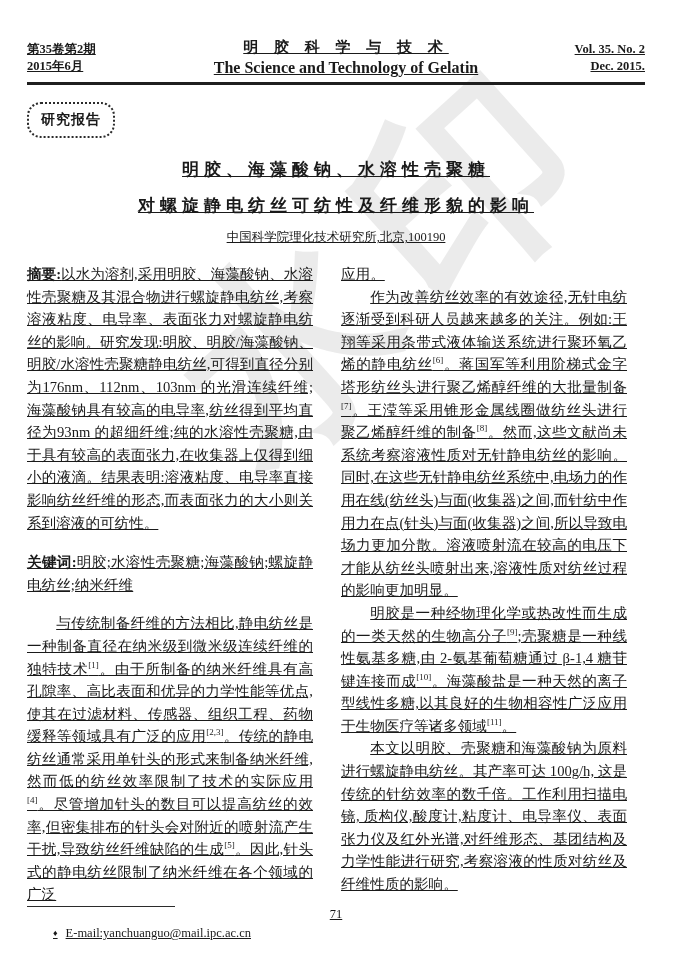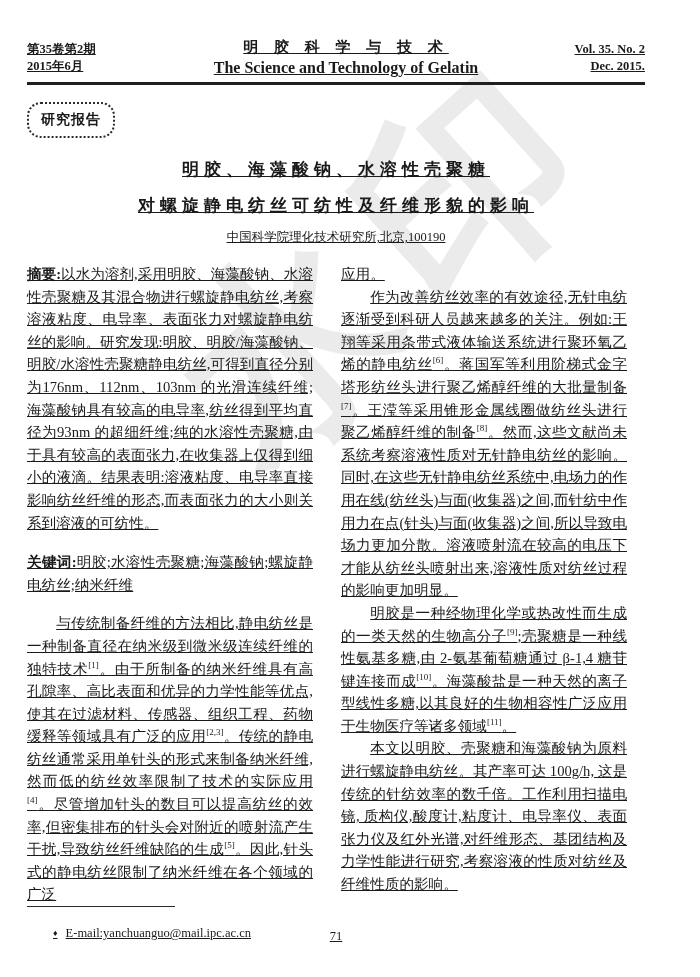--- a/index.html
+++ b/index.html
@@ -71,21 +71,21 @@
   .keywords { margin-bottom: 16px; }
   .para.indent { text-indent: 2em; }
   .lead { font-weight: bold; }
   sup.ref { font-size: 9px; line-height: 0; }
   
   .footnote { margin-top: auto; }
   .footnote-rule { width: 148px; height: 1px; background: #2b2b2b; }
   .footnote-text { margin: 19px 0 0 26px; font-size: 12.5px; }
   .fn-marker { font-size: 9px; margin-right: 8px; vertical-align: 1px; }
   
-  .pageno { margin-top: 34px; text-align: center; font-size: 12.5px; }
+  .pageno { margin-top: 12px; text-align: center; font-size: 12.5px; }
 </style>
 </head>
 <body>
 
 <div class="page">
 
   <div class="watermark" style="color: rgba(130, 130, 130, 0.16);">水印</div>
 
   <div class="content">
 

